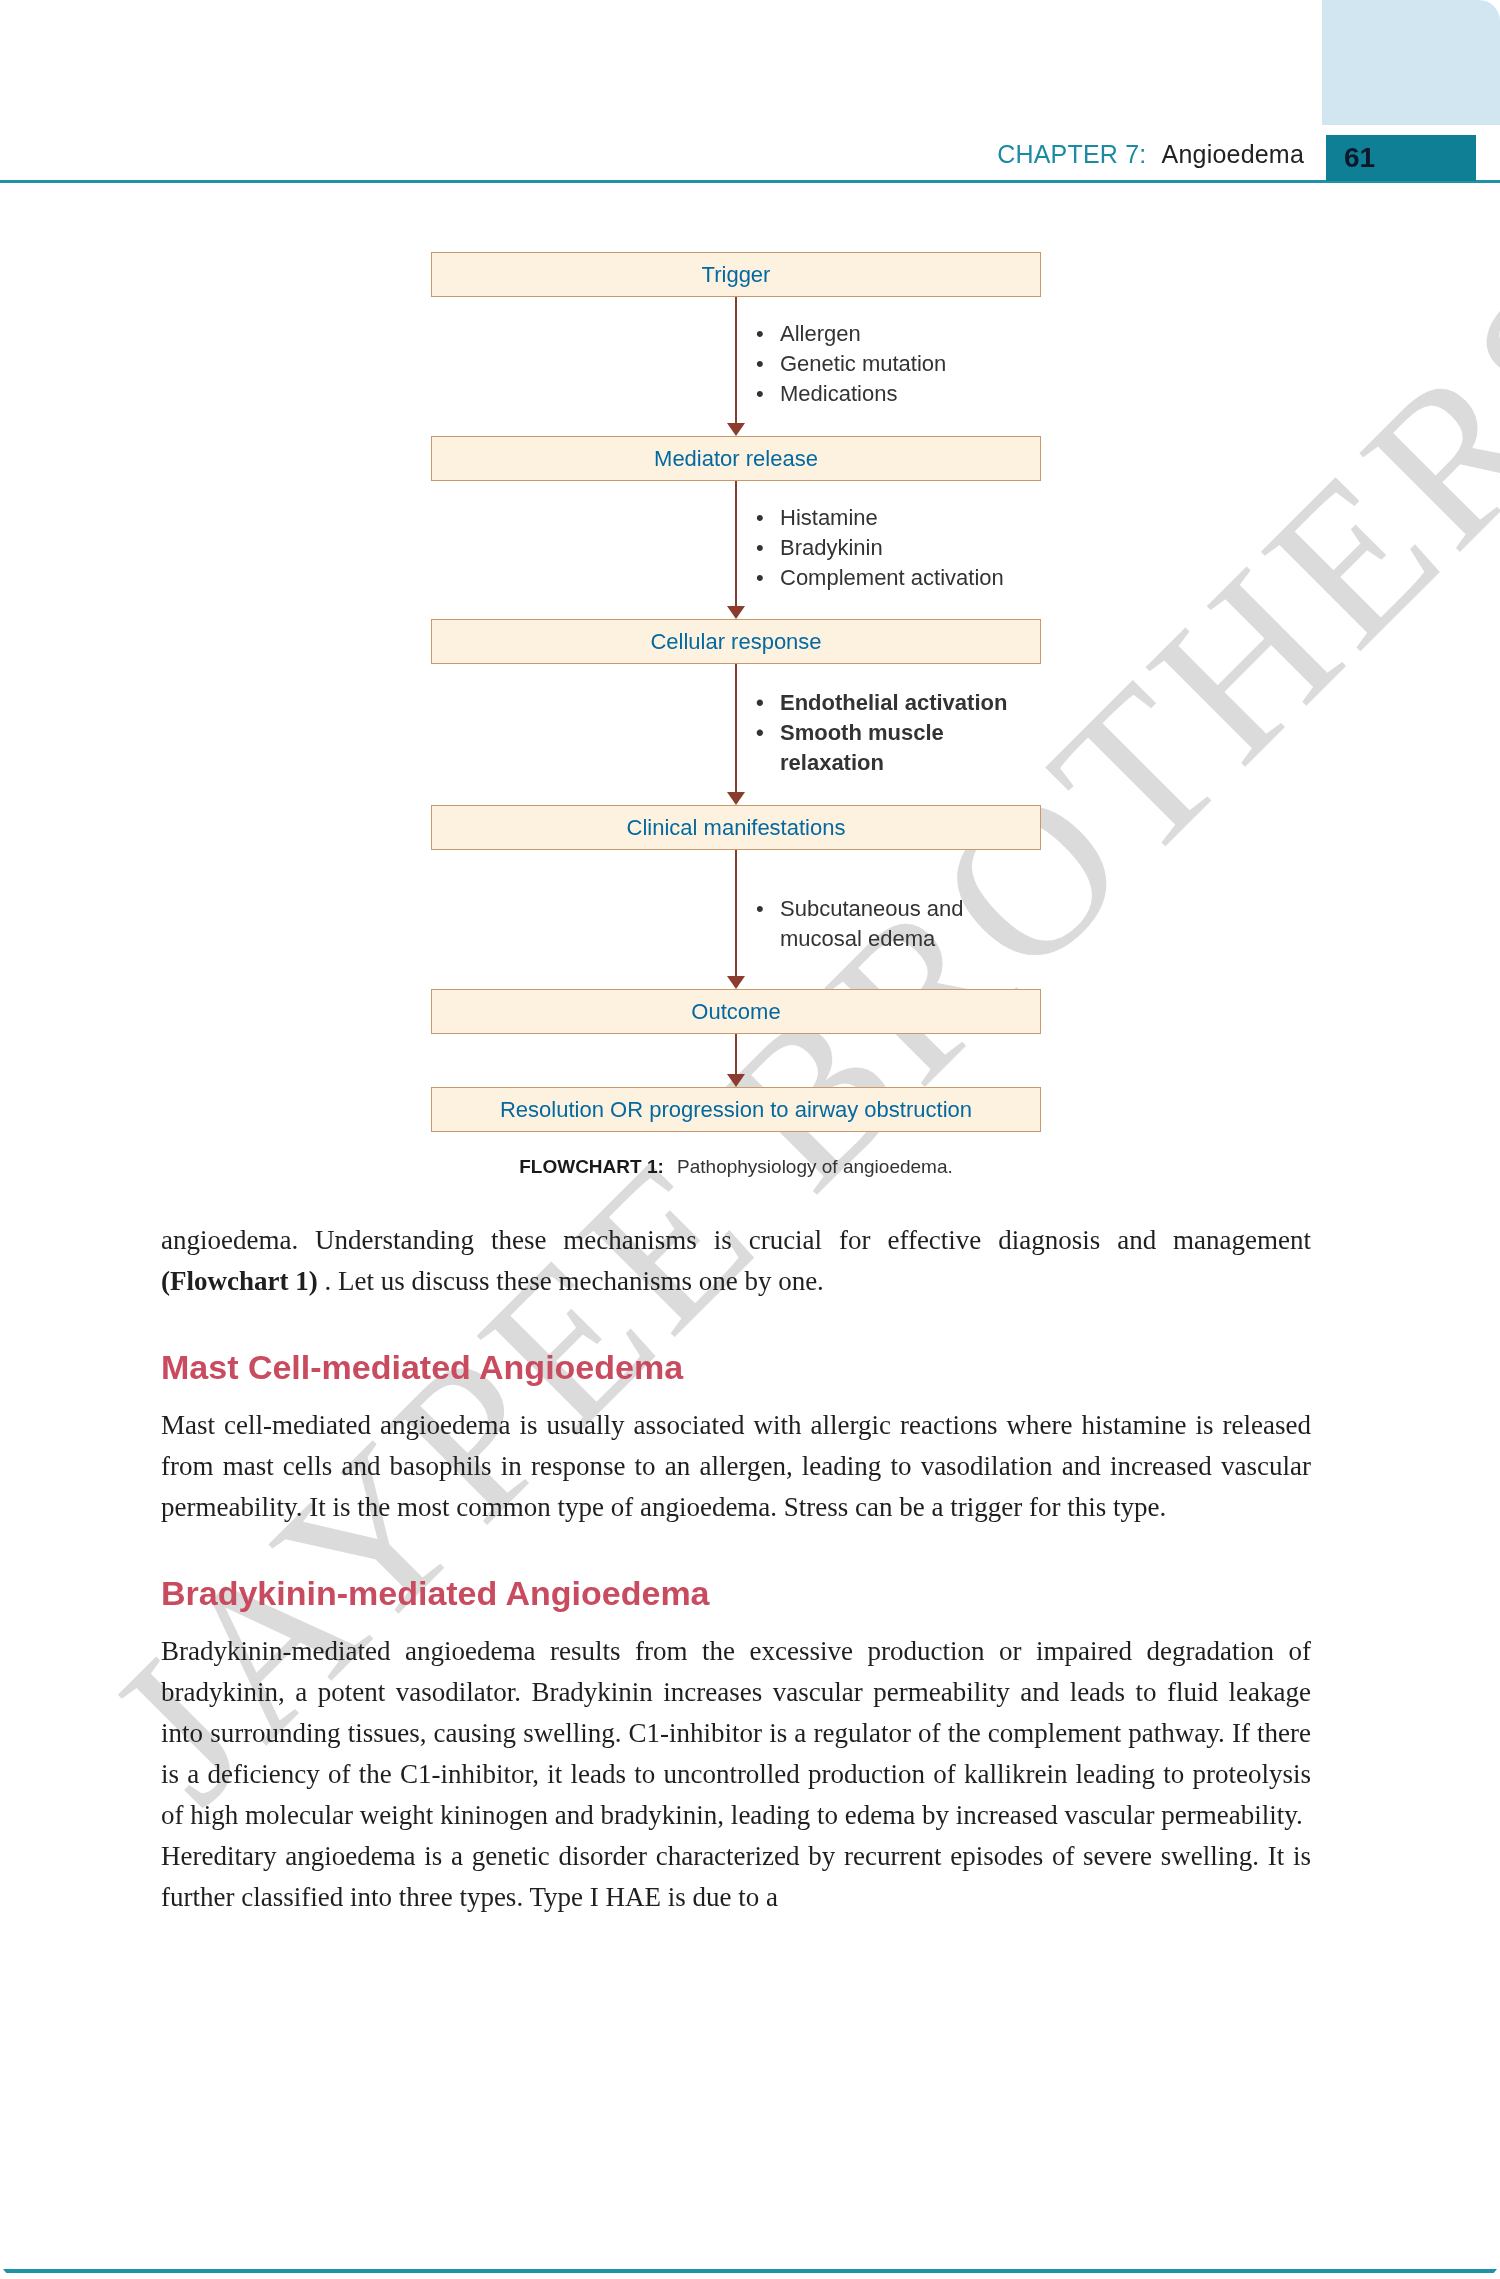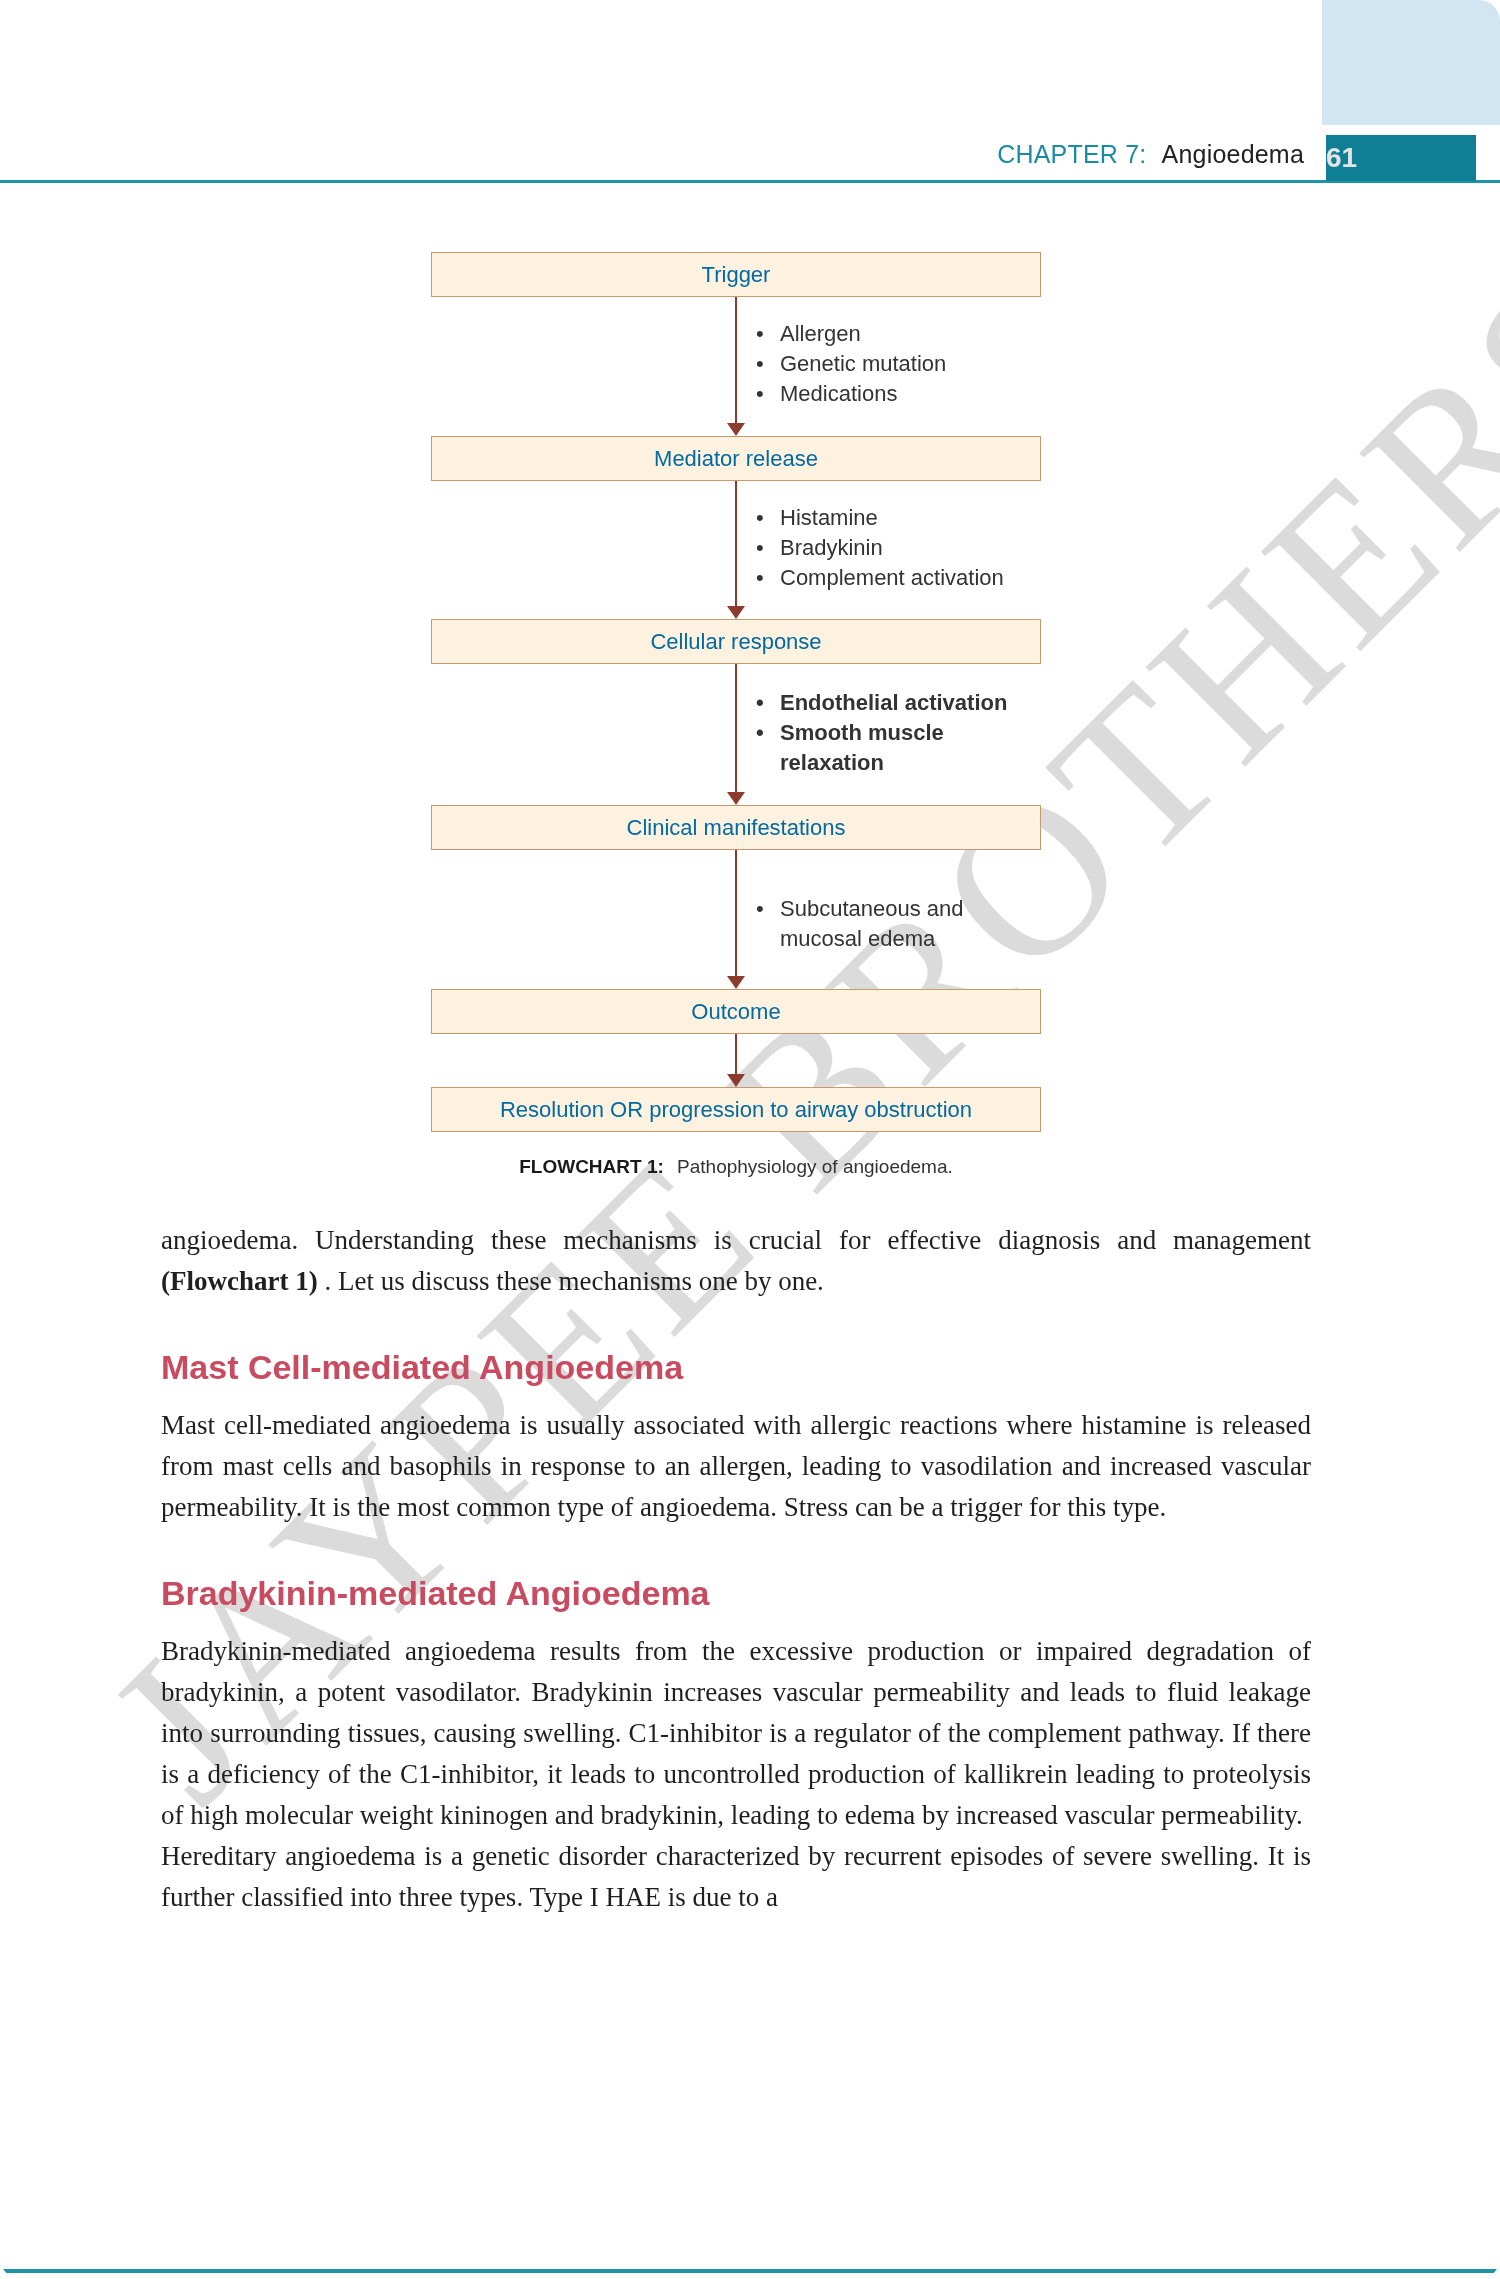--- a/index.html
+++ b/index.html
@@ -23,22 +23,23 @@
   .chapter-line {
     position: absolute; top: 140px; right: 196px;
     font-size: 25px; letter-spacing: 0.2px;
     white-space: nowrap; z-index: 2;
   }
   .chapter-label { color: #1b8aa3; }
   .chapter-name { color: #222222; margin-left: 8px; }
   .page-num {
     position: absolute; top: 135px; left: 1326px;
     width: 150px; height: 46px;
-    background: #0f7f96; color: #e5e5e5;
+    background: #0f7f96; color: #0f172a;
     display: flex; align-items: center;
+    padding-left: 18px;
     font-size: 28px; font-weight: bold;
     z-index: 2;
   }
   .header-rule {
     position: absolute; top: 180px; left: 0;
     width: 100%; height: 3px; background: #1e93a8; z-index: 1;
   }
   .bottom-rule {
     position: absolute; bottom: 6px; left: 0;
     width: 100%; height: 4px; background: #1e93a8;

